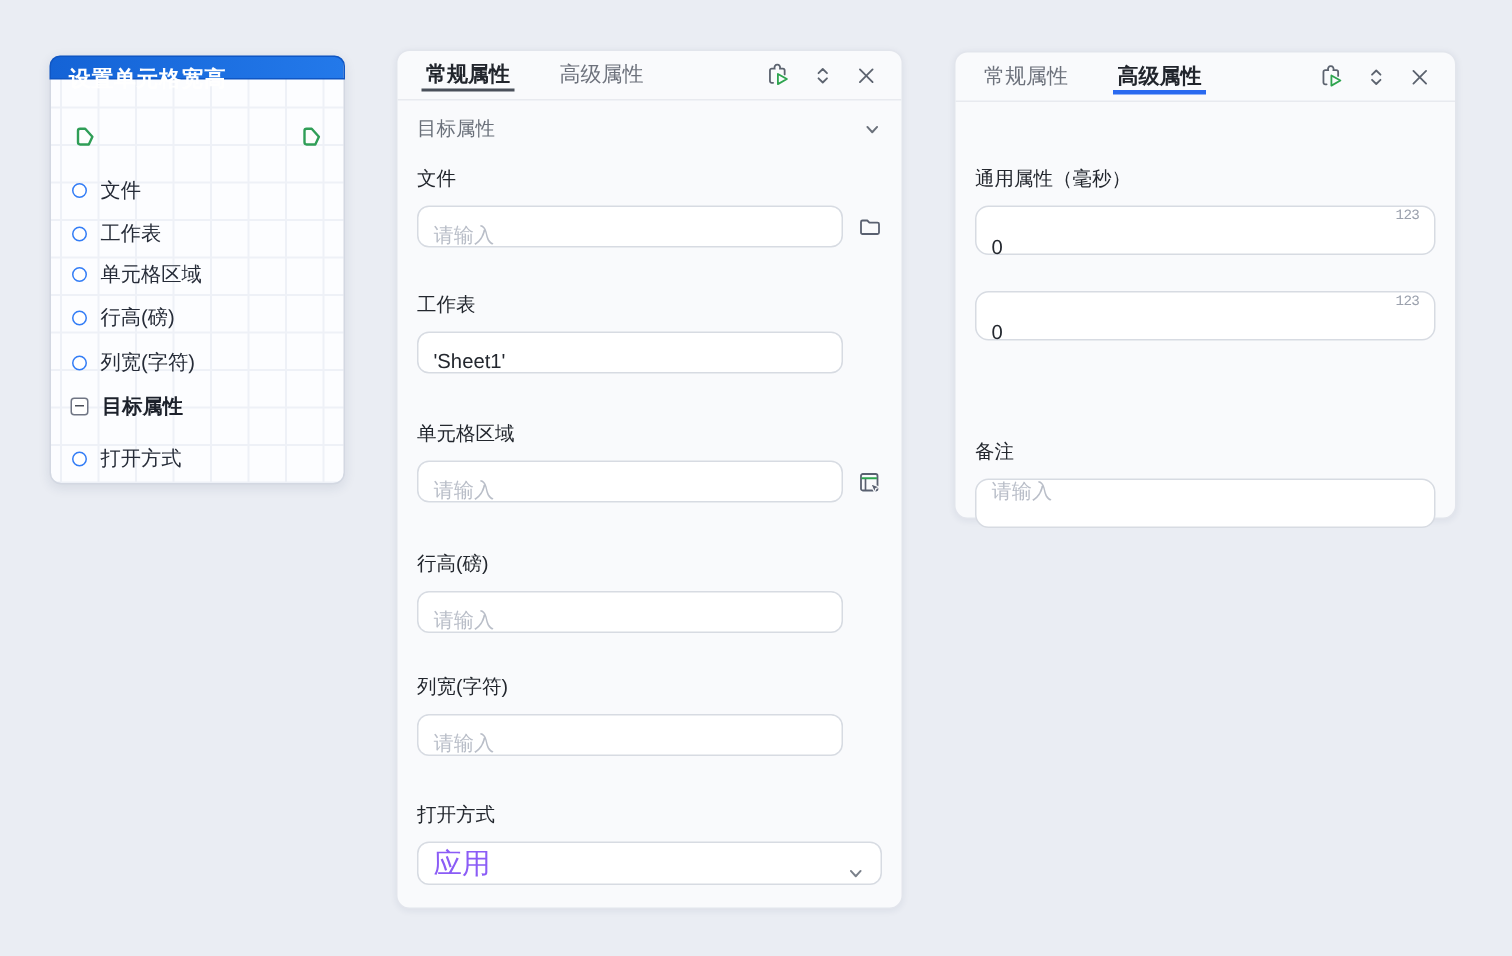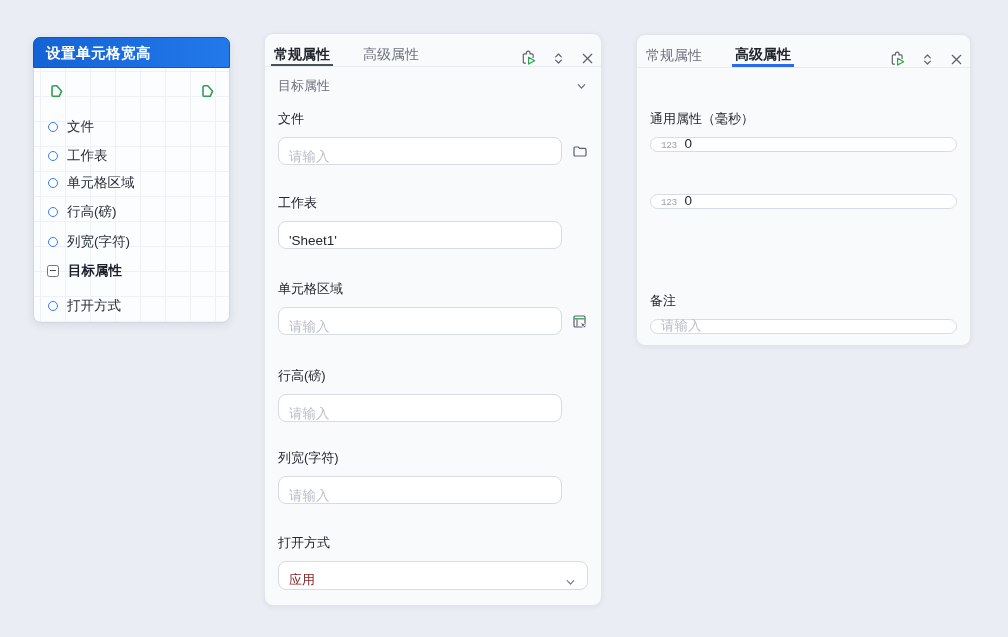--- a/index.html
+++ b/index.html
@@ -19,21 +19,21 @@
     background-image:
       linear-gradient(to right, #eef1f7 1px, transparent 1px),
       linear-gradient(to bottom, #eef1f7 1px, transparent 1px);
     background-size:25px 25px;
     background-position:6px 8px;
     border:1px solid #d3d8e2;
     border-radius:8px;
     box-shadow:0 2px 8px rgba(30,45,90,.10);
   }
   .node-header{
-    height:31px; line-height:31px;
+    height:16px; line-height:31px;
     background:linear-gradient(90deg,#1463d6,#2379ea);
     border:1px solid #0f56c4;
     border-radius:7px 7px 0 0;
     margin:-1px -1px 0 -1px;
     color:#fff; font-weight:bold; font-size:14.5px;
     padding:0 12px; letter-spacing:.5px;
   }
   .node-anchor{ position:absolute; top:44px; width:18px; height:18px; }
   .node-anchor.left{ left:13px; }
   .node-anchor.right{ right:13px; }
@@ -60,22 +60,22 @@
     position:absolute;
     background:#f9fafc;
     border:1px solid #e2e5ec;
     border-radius:9px;
     box-shadow:0 1px 5px rgba(30,45,90,.07);
   }
   .panel.general{ left:264px; top:33px; width:338px; height:573px; }
   .panel.advanced{ left:636px; top:34px; width:335px; height:312px; }
 
   .tabbar{
-    height:33px; display:flex; align-items:flex-end;
-    padding:0 6px; border-bottom:1px solid #e8eaef;
+    height:33px; display:flex; align-items:center;
+    padding:0 16px; border-bottom:1px solid #e8eaef;
   }
   .tab{
     display:flex; align-items:center;
     font-size:14px; color:#6d727c;
     padding:2.5px 3px 0 3px; margin-right:27px;
     border-bottom:2.5px solid transparent;
   }
   .tab.active{ color:#21252c; font-weight:bold; }
   .tab.active.ul-gray{ border-bottom-color:#4a505a; }
   .tab.active.ul-blue{ border-bottom-color:#2a6af0; border-bottom-width:3px; }
@@ -89,33 +89,33 @@
   }
 
   .fgroup{ position:absolute; left:13px; right:13px; }
   .fgroup > label{ display:block; font-size:13px; color:#23272e; height:17px; margin-bottom:10px; }
   .frow{ display:flex; align-items:center; gap:9px; }
   .tbox{
     flex:1; height:28px; background:#fff;
     border:1px solid #d7dbe2; border-radius:8px;
     display:flex; align-items:flex-end; padding:0 10px; gap:8px;
   }
-  .panel.advanced .tbox{ height:15px; border-radius:9px; }
+  .panel.advanced .tbox{ height:33px; border-radius:9px;flex-direction:column; }
   .tbox input{
     border:none; outline:none; background:transparent; width:100%;
     font-size:13.5px; color:#23272e; font-family:inherit; padding:0;
   }
   .tbox input::placeholder{ color:#b9bec8; }
   .slot{ width:17px; height:17px; flex:none; display:flex; align-items:center; justify-content:center; }
   .numglyph{
     flex:none; font-size:9.5px; color:#9ba1ad; letter-spacing:-0.5px;
     font-family:"Liberation Mono","DejaVu Sans Mono",monospace;
   }
   .tbox.select{ justify-content:space-between; cursor:pointer; }
-  .tbox.select .sel-text{ font-size:13px; color:#7f1d1d; }
+  .tbox.select .sel-text{ font-size:19px; color:#8b5cf6; }
 
   svg{ display:block; }
 </style>
 </head>
 <body>
 
 <div class="node-card">
   <div class="node-header">设置单元格宽高</div>
 
   <span class="node-anchor left">

